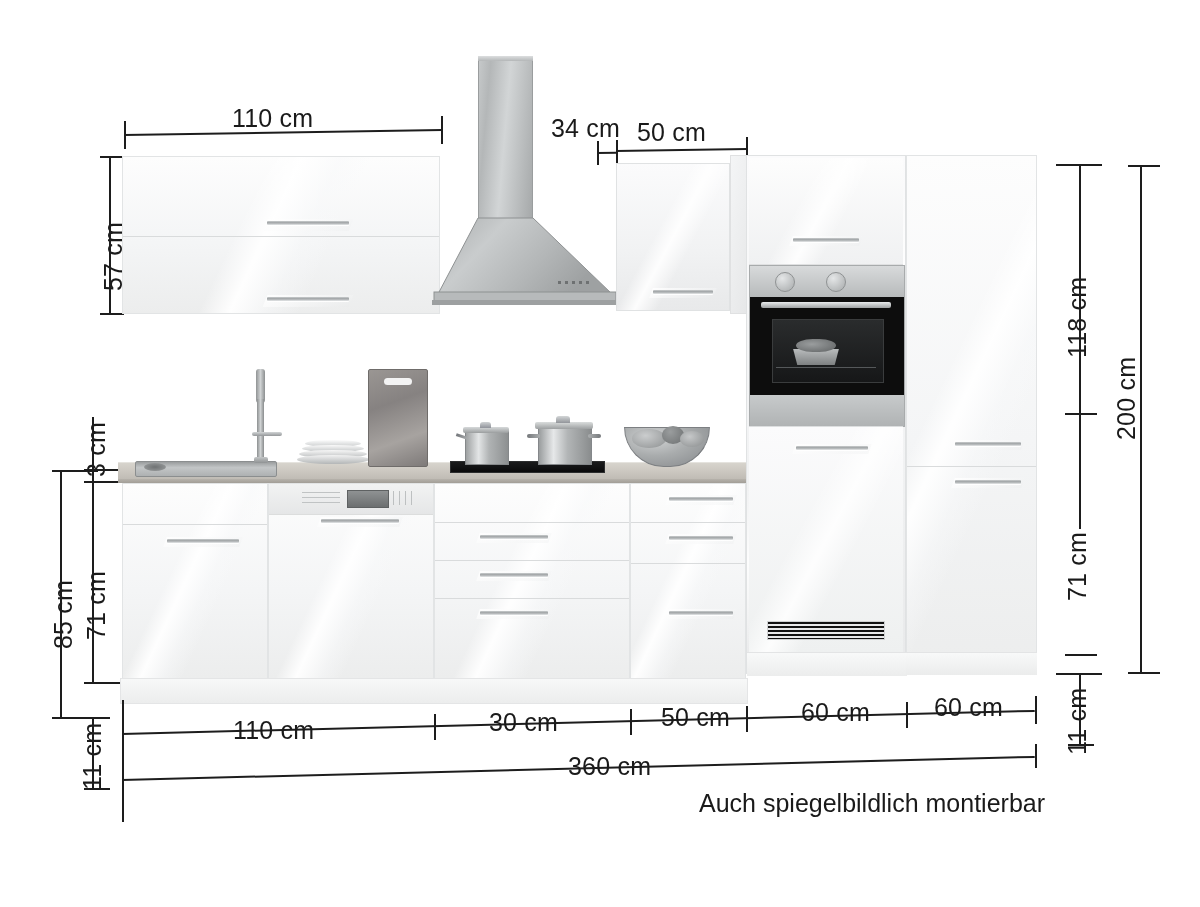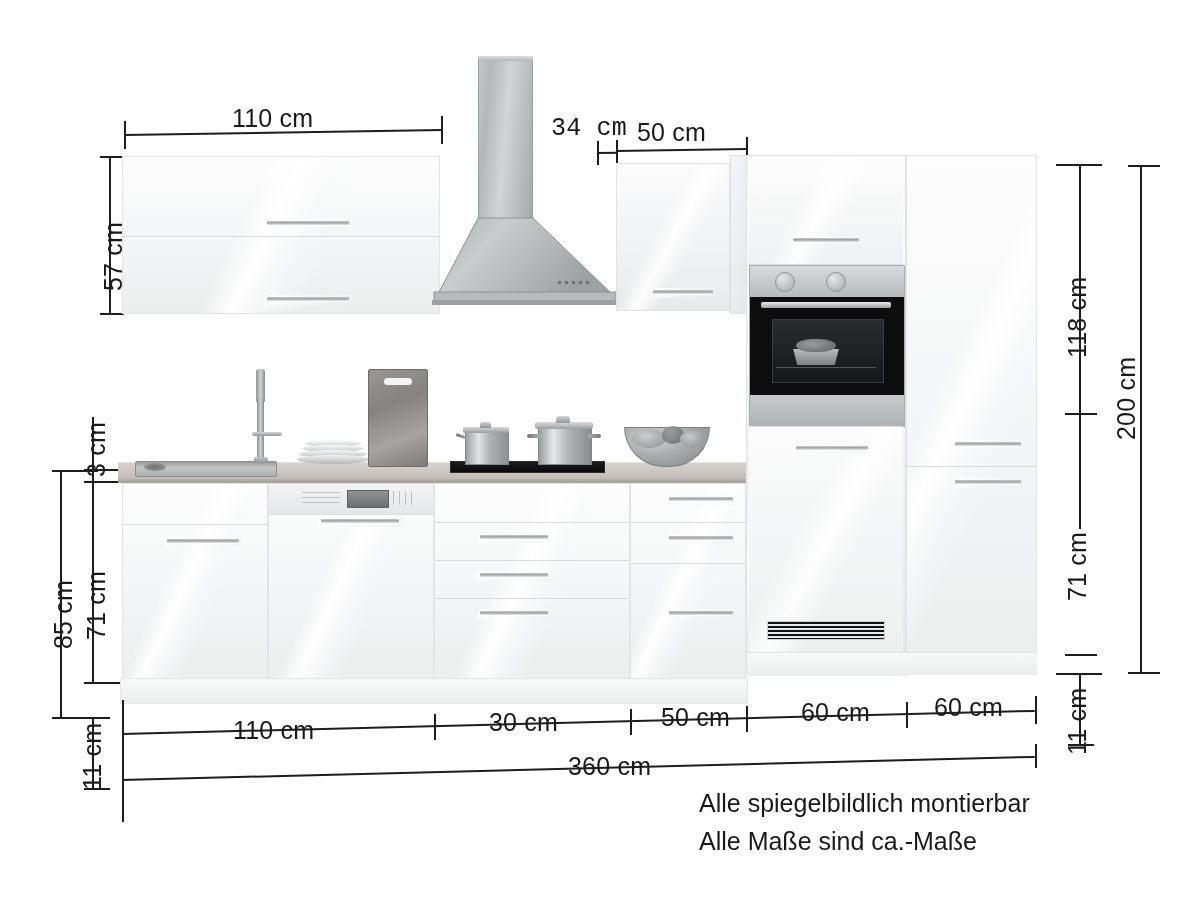--- a/index.html
+++ b/index.html
@@ -108,21 +108,21 @@
 </head>
 <body>
 
 <div id="stage">
 
   <div class="dim-label" style="left:232px; top:104px;">110 cm</div>
   <div class="slant" style="left:124px; top:134px; width:318px; transform:rotate(-0.9deg);"></div>
   <div class="tick" style="left:124px; top:121px; height:28px;"></div>
   <div class="tick" style="left:441px; top:116px; height:28px;"></div>
 
-  <div class="dim-label" style="left:551px; top:114px;font-family:Liberation Mono, monospace;">34 cm</div>
+  <div class="dim-label" style="left:551px; top:114px;">34 cm</div>
   <div class="slant" style="left:597px; top:152px; width:20px; transform:rotate(-1deg);"></div>
   <div class="tick" style="left:597px; top:141px; height:24px;"></div>
   <div class="tick" style="left:616px; top:140px; height:24px;"></div>
 
   <div class="dim-label" style="left:637px; top:118px;">50 cm</div>
   <div class="slant" style="left:616px; top:150px; width:131px; transform:rotate(-0.9deg);"></div>
   <div class="tick" style="left:746px; top:137px; height:24px;"></div>
 
   <div class="dim-label vert" style="left:99px; top:291px;">57 cm</div>
   <div class="vline line" style="left:109px; top:156px; height:158px;"></div>
@@ -401,16 +401,15 @@
   <div class="tick" style="left:906px; top:702px; height:26px;"></div>
   <div class="tick" style="left:1035px; top:696px; height:28px;"></div>
 
   <div class="dim-label" style="left:568px; top:752px;">360 cm</div>
   <div class="slant" style="left:122px; top:779px; width:913px; transform:rotate(-1.45deg);"></div>
   <div class="tick" style="left:122px; top:768px; height:24px;"></div>
   <div class="tick" style="left:1035px; top:744px; height:24px;"></div>
 
   <div class="vline line" style="left:122px; top:700px; height:122px;"></div>
 
-  <div class="note" style="left:699px; top:789px;">Alle spiegelbildlich montierbar</div>
-  <div class="note" style="left:699px; top:827px;">Alle Maße sind ca.-Maße</div>
+  <div class="note" style="left:699px; top:789px;">Auch spiegelbildlich montierbar</div>
 
 </div>
 
 </body></html>

